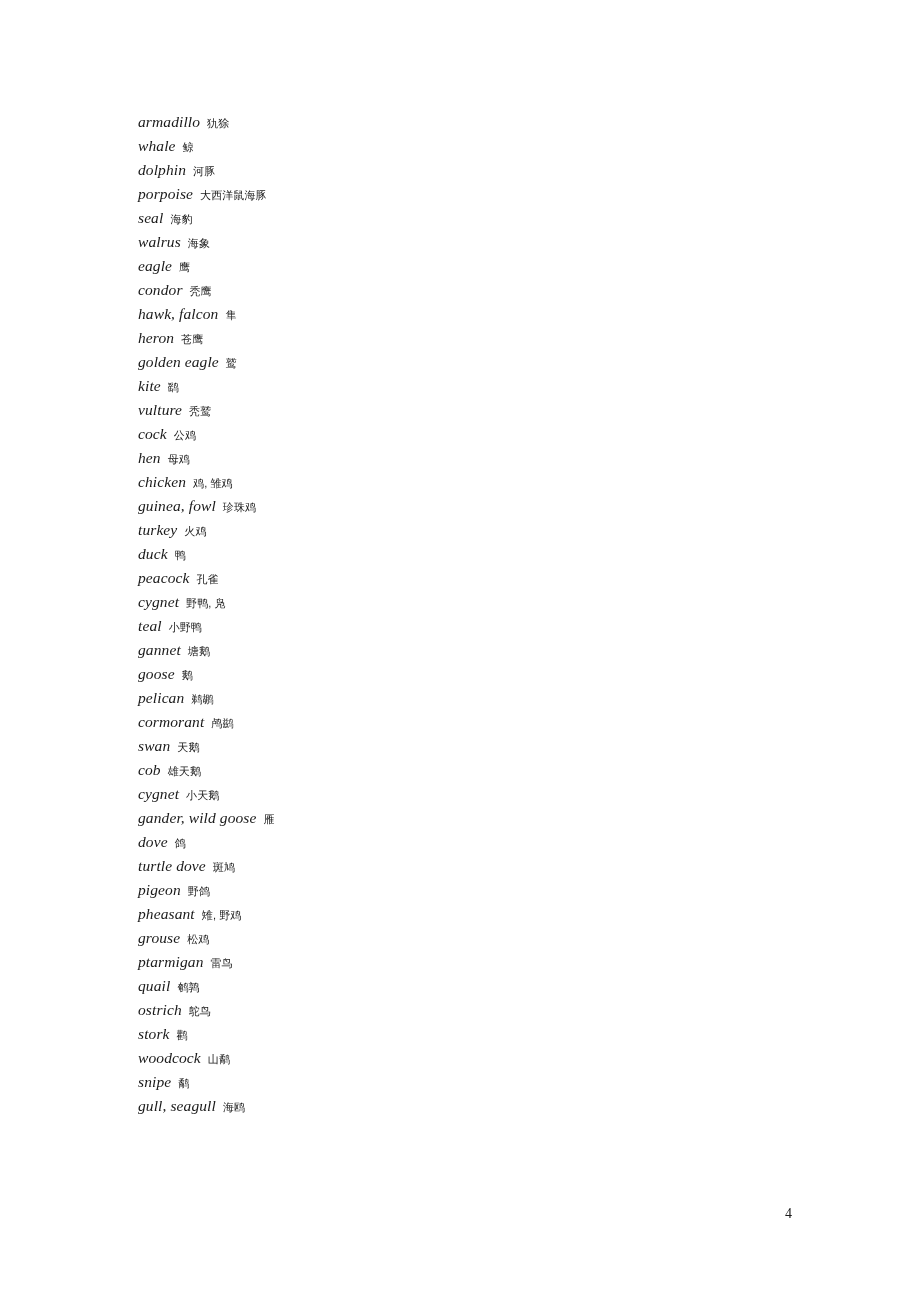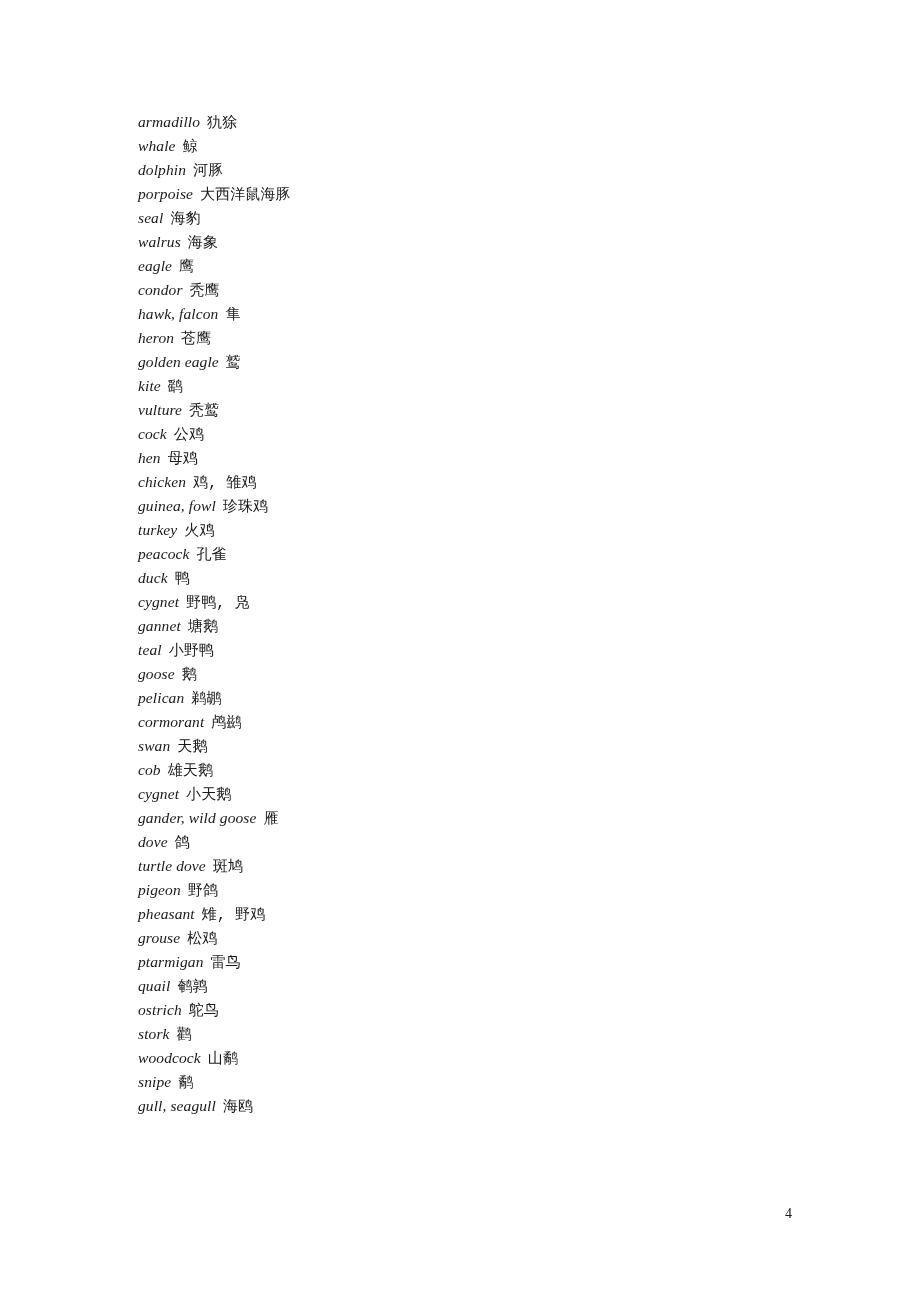--- a/index.html
+++ b/index.html
@@ -34,22 +34,22 @@
     line-height: 24px;
     font-size: 15.5px;
     white-space: nowrap;
     letter-spacing: 0.1px;
   }
   .entry .term {
     font-family: "Liberation Serif", "DejaVu Serif", serif;
     font-style: italic;
   }
   .entry .gloss {
-    font-family: Liberation Mono, monospace;
-    font-size: 15px;
+    font-family: Liberation Sans, sans-serif;
+    font-size: 11px;
     margin-left: 7px;
   }
   .page-number {
     position: absolute;
     right: 128px;
     top: 1205px;
     font-size: 14px;
     line-height: 18px;
     font-family: "Liberation Serif", "DejaVu Serif", serif;
     color: #1a1a1a;
@@ -71,25 +71,25 @@
       <div class="entry"><span class="term">hawk, falcon</span><span class="gloss">隼</span></div>
       <div class="entry"><span class="term">heron</span><span class="gloss">苍鹰</span></div>
       <div class="entry"><span class="term">golden eagle</span><span class="gloss">鹫</span></div>
       <div class="entry"><span class="term">kite</span><span class="gloss">鹞</span></div>
       <div class="entry"><span class="term">vulture</span><span class="gloss">秃鹫</span></div>
       <div class="entry"><span class="term">cock</span><span class="gloss">公鸡</span></div>
       <div class="entry"><span class="term">hen</span><span class="gloss">母鸡</span></div>
       <div class="entry"><span class="term">chicken</span><span class="gloss">鸡, 雏鸡</span></div>
       <div class="entry"><span class="term">guinea, fowl</span><span class="gloss">珍珠鸡</span></div>
       <div class="entry"><span class="term">turkey</span><span class="gloss">火鸡</span></div>
+      <div class="entry"><span class="term">duck</span><span class="gloss">鸭</span></div>
       <div class="entry"><span class="term">peacock</span><span class="gloss">孔雀</span></div>
-      <div class="entry"><span class="term">duck</span><span class="gloss">鸭</span></div>
       <div class="entry"><span class="term">cygnet</span><span class="gloss">野鸭, 凫</span></div>
+      <div class="entry"><span class="term">teal</span><span class="gloss">小野鸭</span></div>
       <div class="entry"><span class="term">gannet</span><span class="gloss">塘鹅</span></div>
-      <div class="entry"><span class="term">teal</span><span class="gloss">小野鸭</span></div>
       <div class="entry"><span class="term">goose</span><span class="gloss">鹅</span></div>
       <div class="entry"><span class="term">pelican</span><span class="gloss">鹈鹕</span></div>
       <div class="entry"><span class="term">cormorant</span><span class="gloss">鸬鹚</span></div>
       <div class="entry"><span class="term">swan</span><span class="gloss">天鹅</span></div>
       <div class="entry"><span class="term">cob</span><span class="gloss">雄天鹅</span></div>
       <div class="entry"><span class="term">cygnet</span><span class="gloss">小天鹅</span></div>
       <div class="entry"><span class="term">gander, wild goose</span><span class="gloss">雁</span></div>
       <div class="entry"><span class="term">dove</span><span class="gloss">鸽</span></div>
       <div class="entry"><span class="term">turtle dove</span><span class="gloss">斑鸠</span></div>
       <div class="entry"><span class="term">pigeon</span><span class="gloss">野鸽</span></div>

